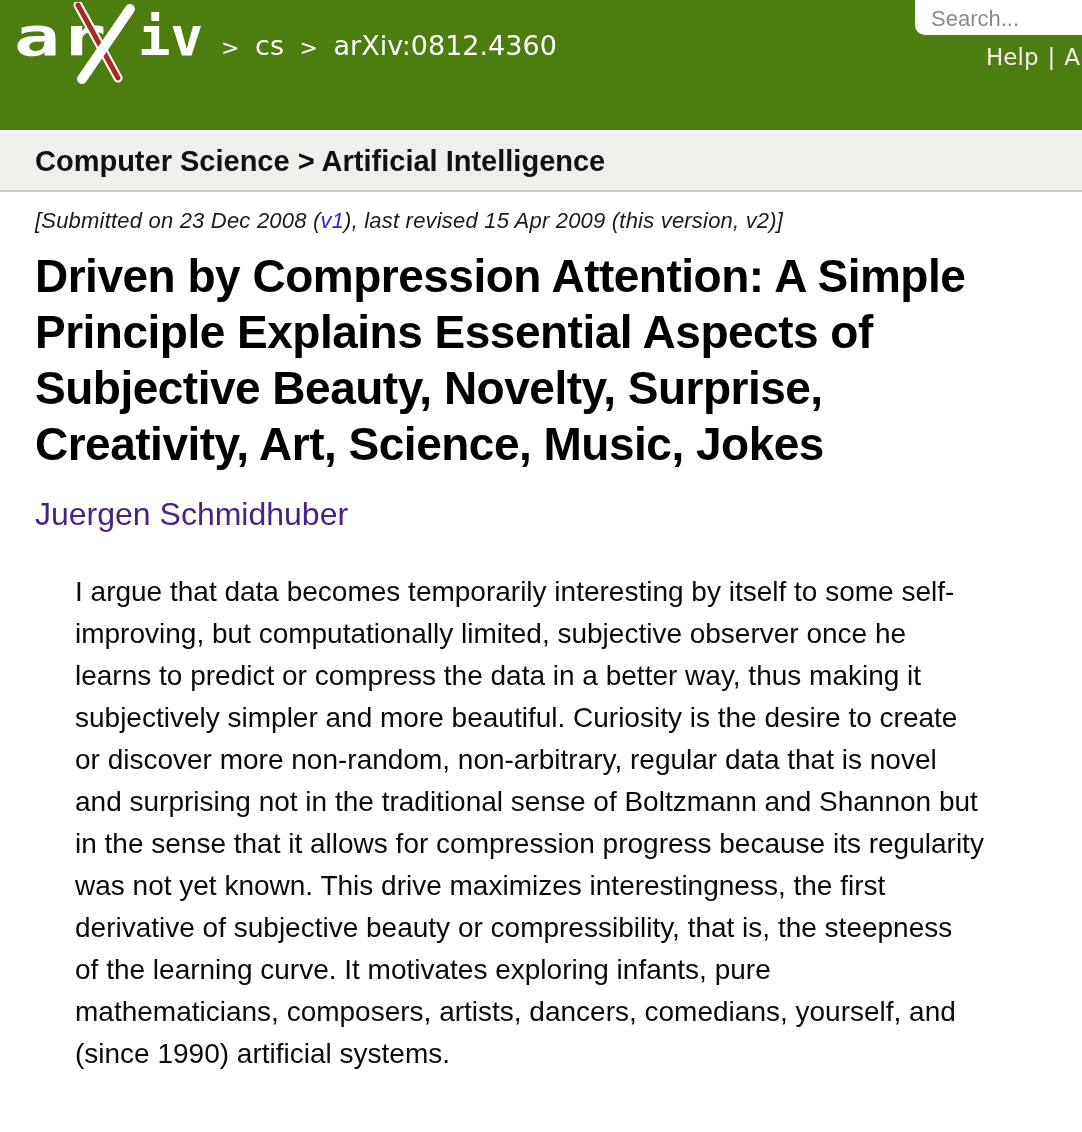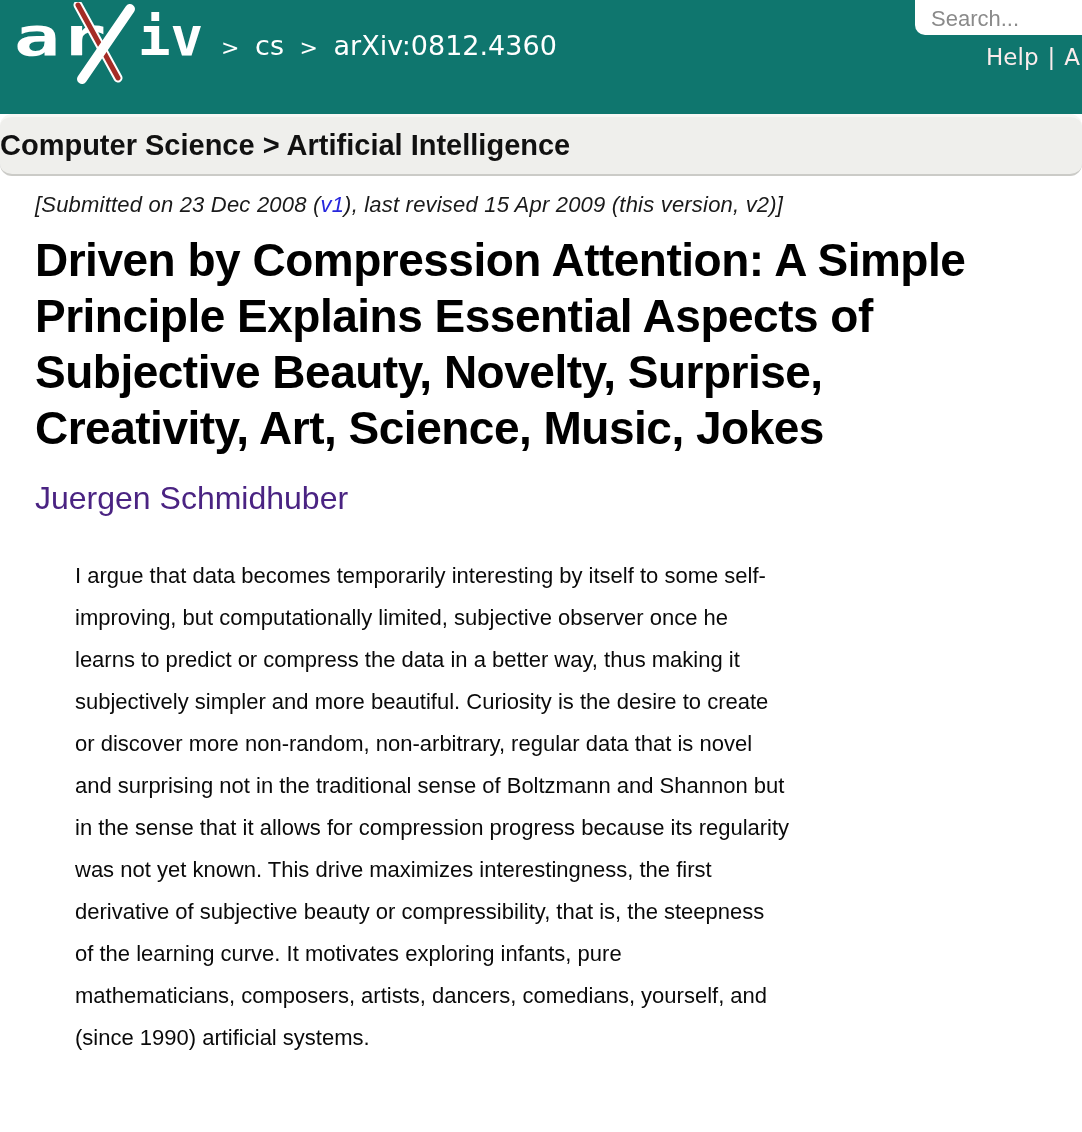--- a/index.html
+++ b/index.html
@@ -6,22 +6,22 @@
   body {
     width:1082px; height:1132px; overflow:hidden;
     background:#ffffff;
     font-family:"Liberation Sans", sans-serif;
     position:relative;
   }
 
   
   .header {
     position:relative;
-    height:114px;
-    background:#0f766e;
+    height:130px;
+    background:#4d7c0f;
   }
   .logo {
     position:absolute; left:10px; top:2px;
     width:200px; height:95px;
     cursor:pointer;
   }
   .logo text {
     font-family:"DejaVu Sans Mono", monospace;
     font-weight:bold; font-size:54px; fill:#ffffff;
   }
@@ -55,23 +55,23 @@
   .help-links a { color:#fbecec; text-decoration:none;margin-top:16px; }
   .links-divider { margin:0 9px; }
 
   
   .subject-bar {
     height:57px;
     background:#efefec;
     border-top:3px solid #f7f7f4;
     border-bottom:2px solid #cbcbc7;
     line-height:57px;
+    padding-left:35px;
     font-size:29px; font-weight:bold; color:#111111;
     white-space:nowrap;
-    border-radius:12px;
   }
 
   
   .content { padding-left:35px; }
 
   .submission {
     margin-top:16px;
     font-style:italic;
     font-size:22px;
     color:#1a1a1a;
@@ -86,21 +86,21 @@
     letter-spacing:-0.5px;
   }
   .title-line { line-height:56px; white-space:nowrap; }
 
   .author { margin-top:24px; font-size:32px; }
   .author a { color:#4a2382; text-decoration:none;text-align:center; }
 
   .abstract {
     margin-top:38px;
     margin-left:40px;
-    font-size:22px;
+    font-size:28px;
     color:#0a0a0a;
   }
   .abs-line { line-height:42px; white-space:nowrap; }
 </style>
 </head>
 <body>
 
 <div class="header">
 
   <svg class="logo" viewBox="0 0 200 95" xmlns="http://www.w3.org/2000/svg">

